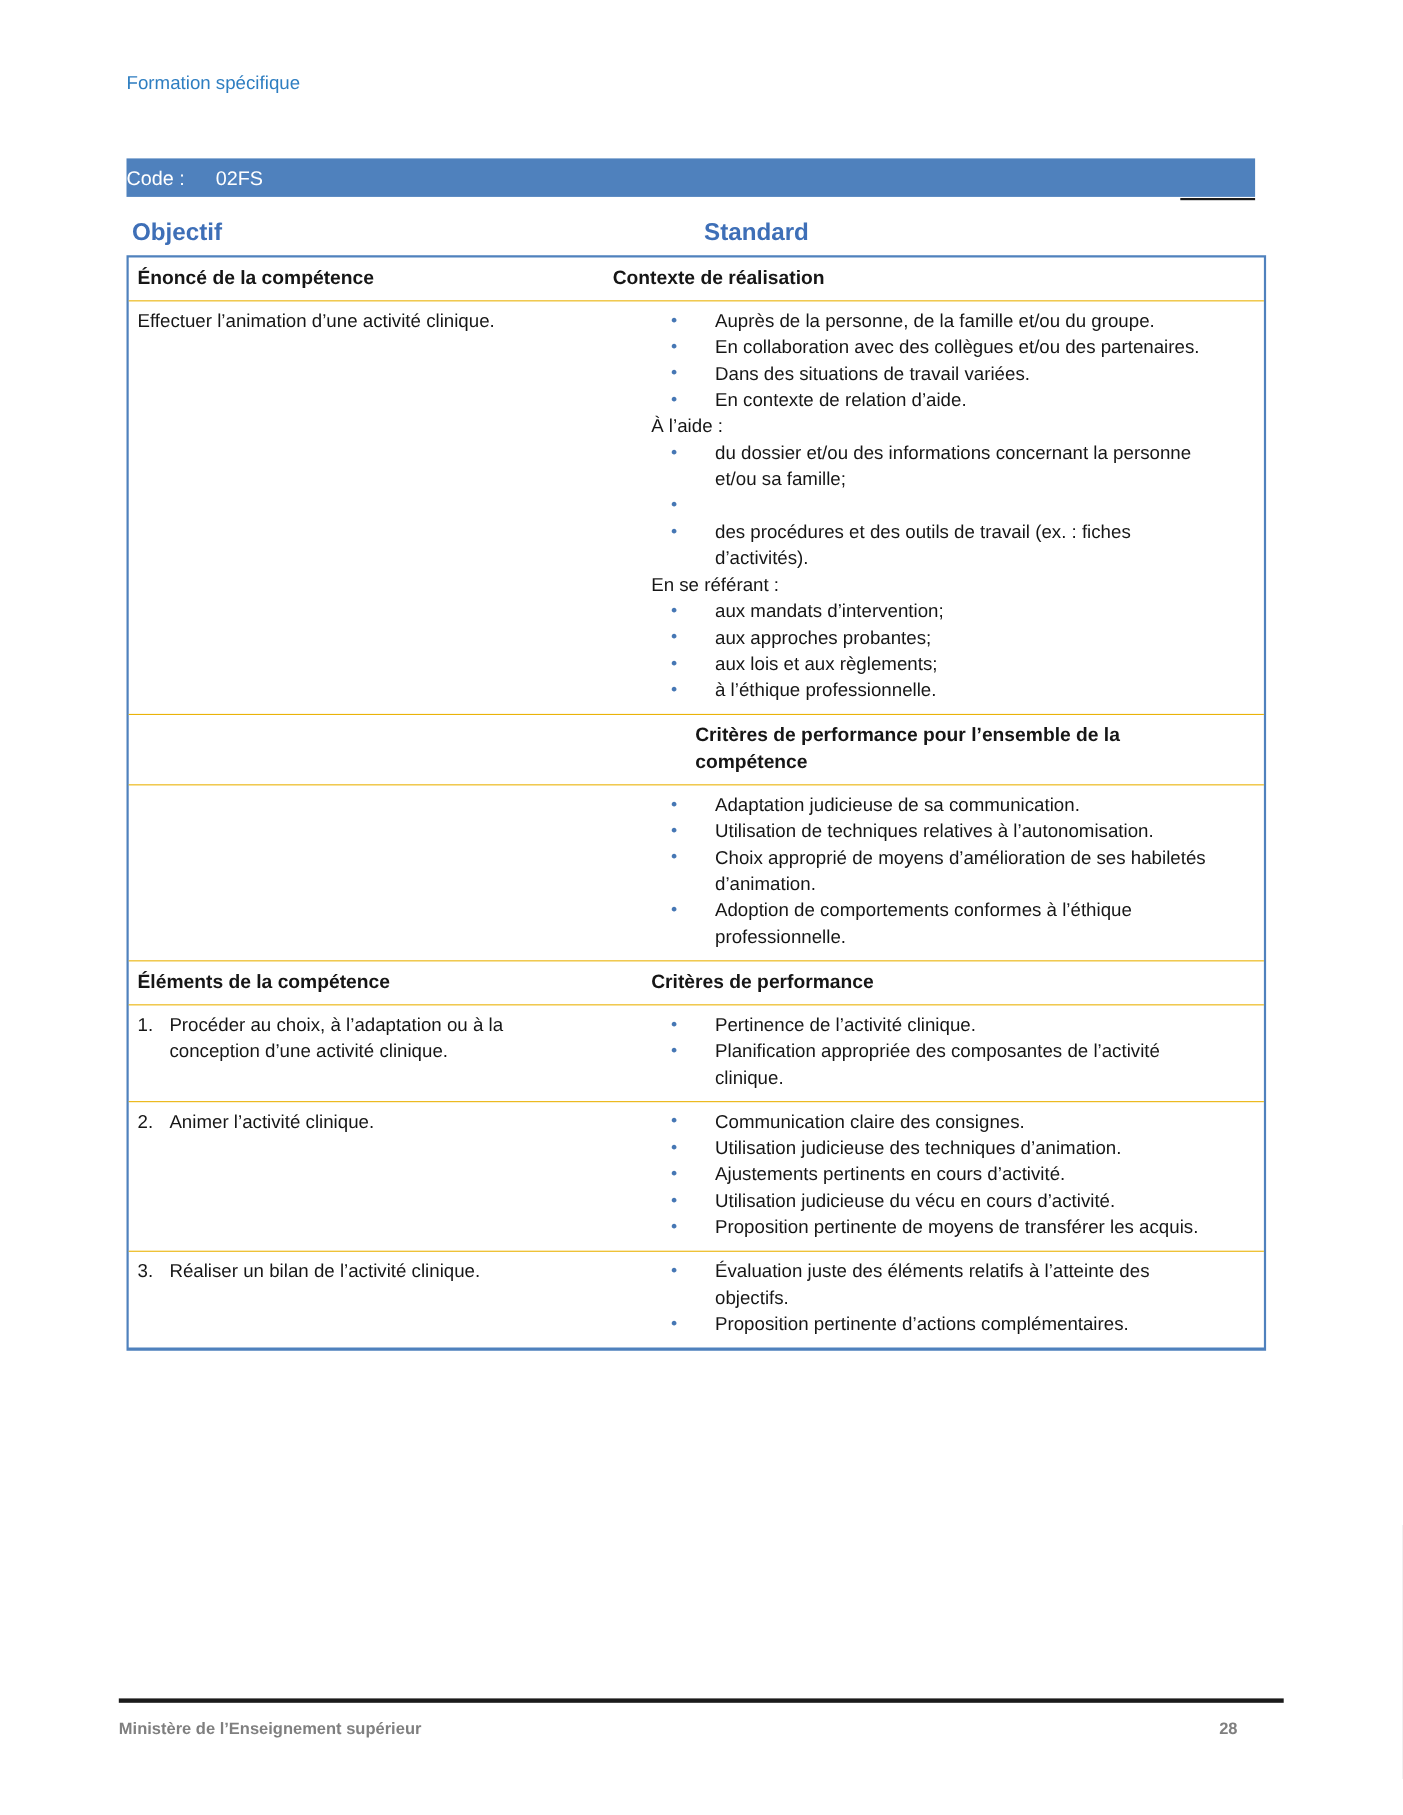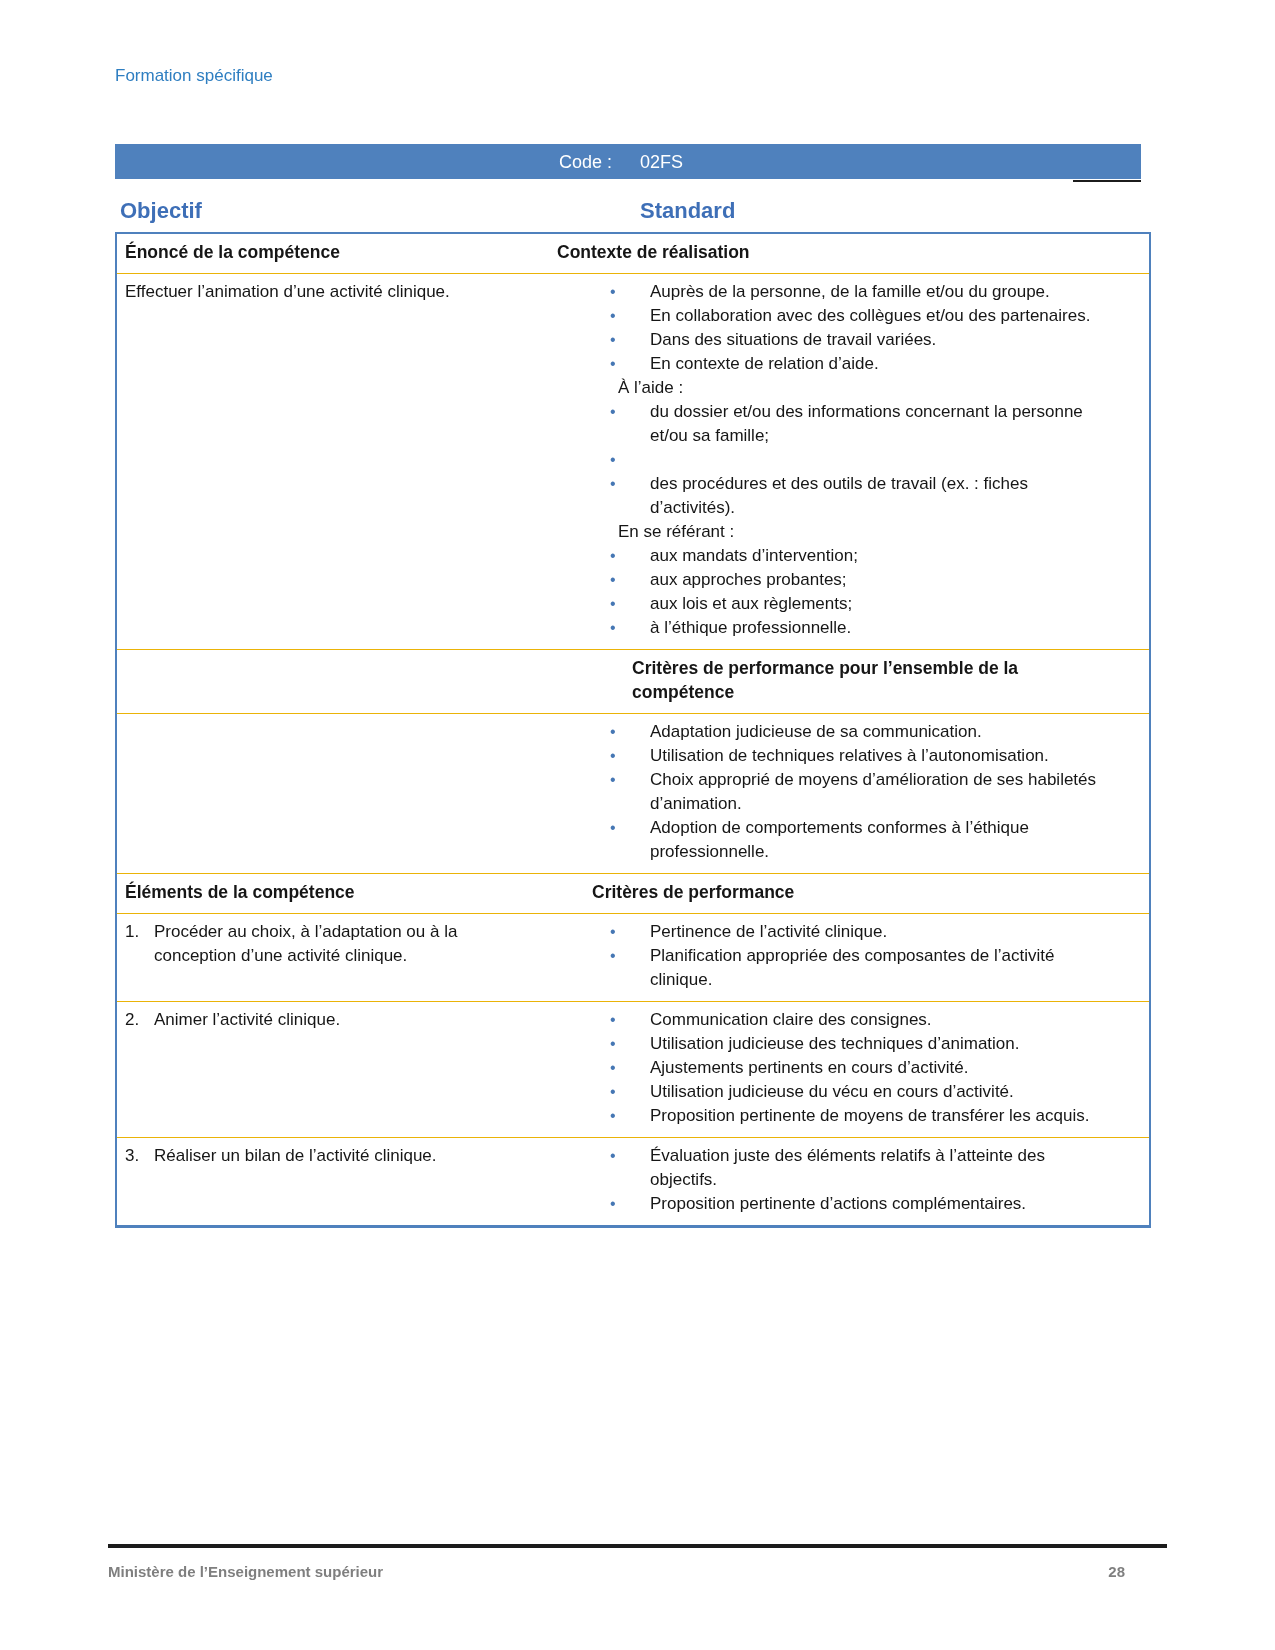--- a/index.html
+++ b/index.html
@@ -15,21 +15,21 @@
   }
   .top-label{
     margin:64px 0 0 115px;
     color:#2E7EC1;
     font-size:17px;
   }
   .code-banner{
     margin:56px 0 0 115px;
     width:1026px;height:35px;
     background:#4F81BD;
-    display:flex;justify-content:center;align-items:center;
+    display:flex;justify-content:flex-start;align-items:center;
     color:#ffffff;font-size:18px;
     padding-right:14px;box-sizing:border-box;
   }
   .code-banner .code-label{margin-right:28px;}
   .code-underline{
     margin-left:1073px;width:68px;height:2px;background:#1c1c1c;margin-top:1px;
   }
   .col-titles{
     display:flex;
     margin:17px 0 0 120px;
@@ -47,21 +47,21 @@
   .cl{
     width:430px;flex-shrink:0;box-sizing:border-box;
     padding:6px 10px 9px 8px;
   }
   .cr{
     flex:1;box-sizing:border-box;
     padding:6px 10px 9px 10px;
   }
   .hdr-text{font-weight:bold;font-size:17.5px;}
   .cell-title{font-weight:bold;font-size:17.5px;max-width:470px;margin-left:40px;}
-  .plain{padding-left:0;margin-left:26px;}
+  .plain{padding-left:0;}
   .bi{display:flex;padding-left:18px;}
   .dot{
     width:40px;flex-shrink:0;
     color:#4677B4;font-size:16px;
   }
   .bt{width:455px;}
   .numbered{display:flex;}
   .num{width:29px;flex-shrink:0;}
   .ntx{max-width:350px;}
   .footer{

